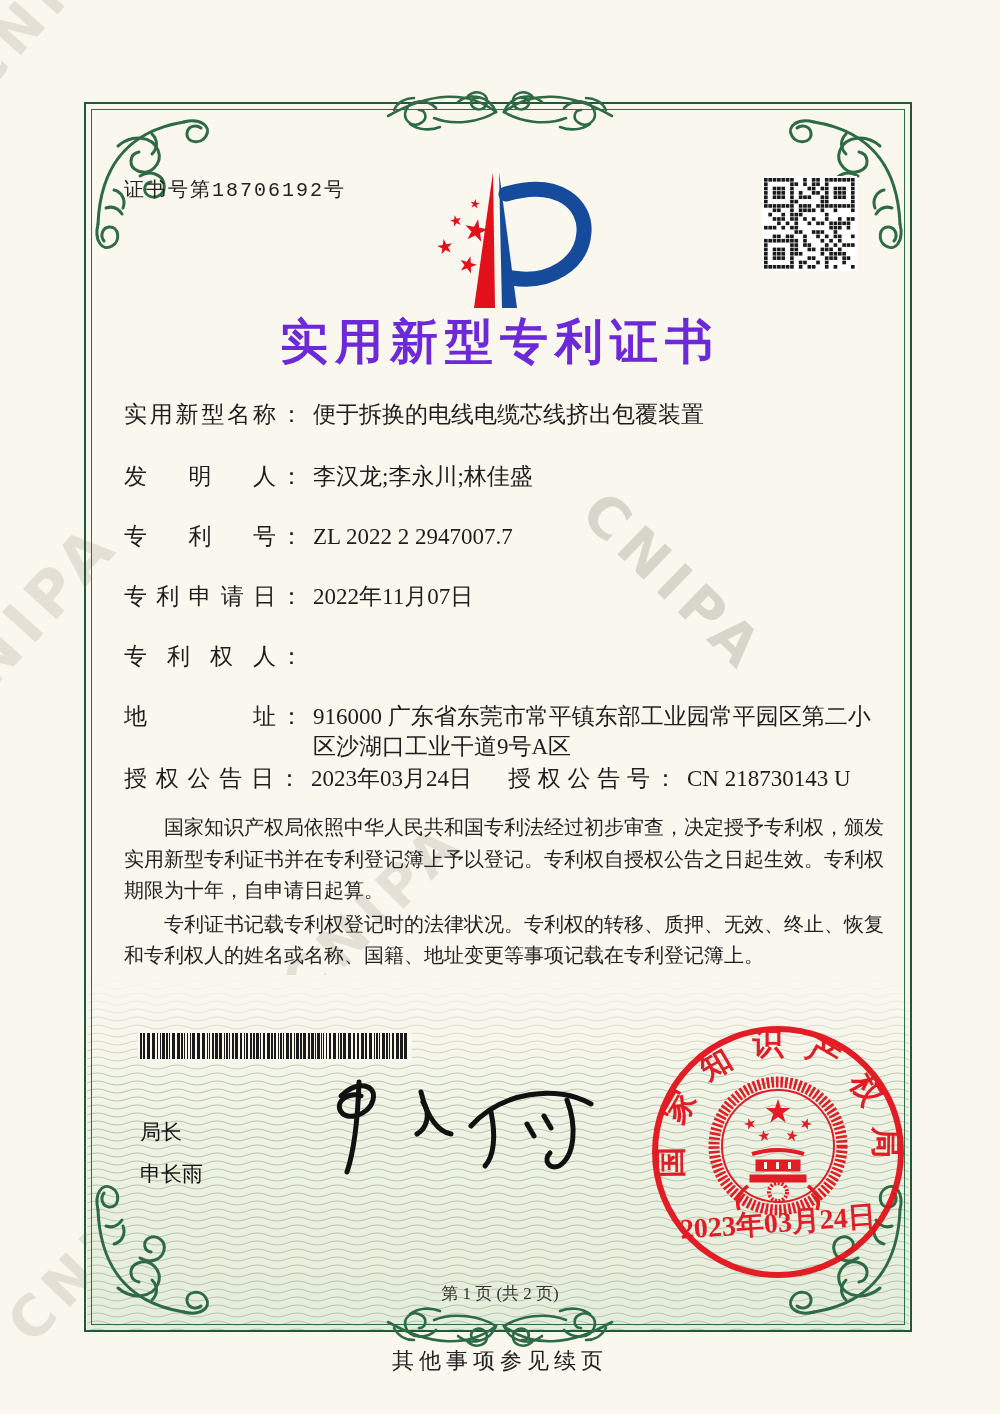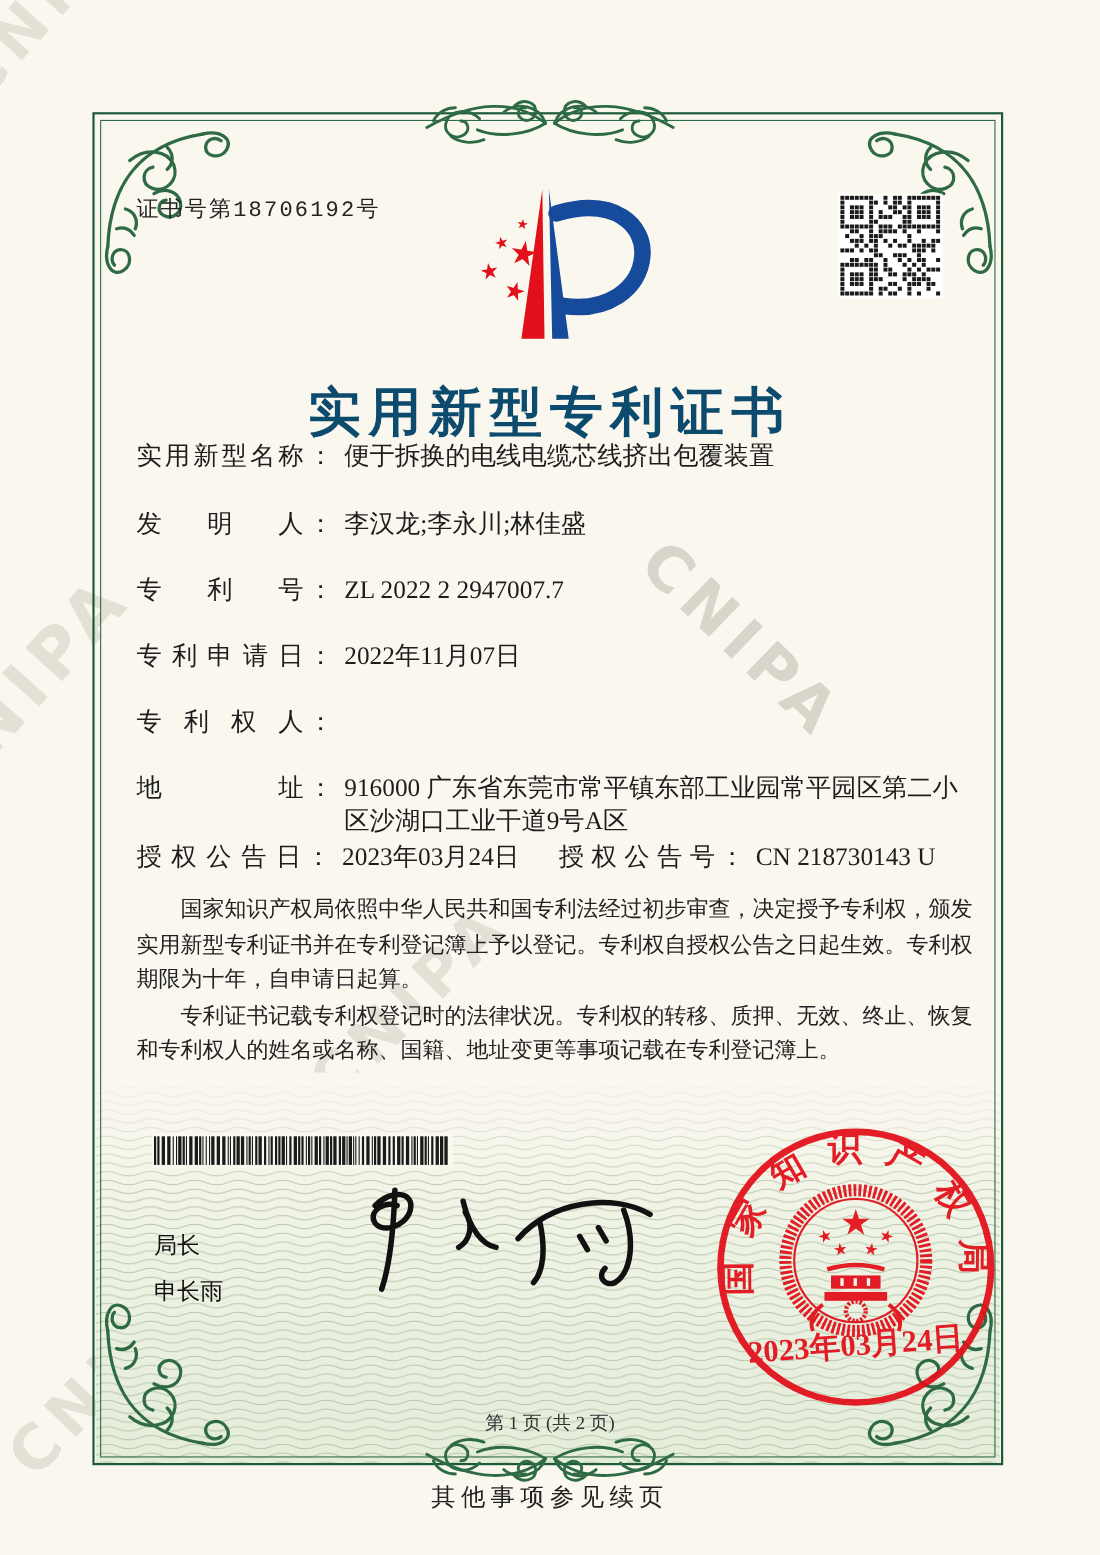--- a/index.html
+++ b/index.html
@@ -21,21 +21,21 @@
     border:1px solid #2e6b45;box-sizing:border-box;}
   .orn{position:absolute;overflow:visible;}
   
   .guilloche{position:absolute;left:87px;top:975px;width:822px;height:355px;}
   
   .cert-no{position:absolute;left:124px;top:176px;font-size:20px;letter-spacing:2px;color:#222;font-family:Liberation Mono, monospace;}
   .logo{position:absolute;left:398px;top:166px;}
   .qr{position:absolute;left:762px;top:176px;}
   .title{
     position:absolute;left:0;right:0;top:310px;text-align:center;
-    font-size:48px;font-weight:700;letter-spacing:7px;color:#0c4a6e;margin-top:33px;
+    font-size:48px;font-weight:700;letter-spacing:7px;color:#6d28d9;
   }
   
   .frow{position:absolute;left:124px;display:flex;font-size:23px;line-height:30px;color:#1d1d1d;}
   .flabel{width:152px;flex:none;text-align:justify;text-align-last:justify;}
   .fcolon{flex:none;margin:0 10px 0 4px;}
   .fvalue{max-width:600px;}
   .ggroup{display:flex;}
   .ggroup .flabel2{width:150px;flex:none;text-align:justify;text-align-last:justify;}
   
   .paras{position:absolute;left:124px;top:812px;width:774px;font-size:20px;line-height:31.5px;color:#222;}

